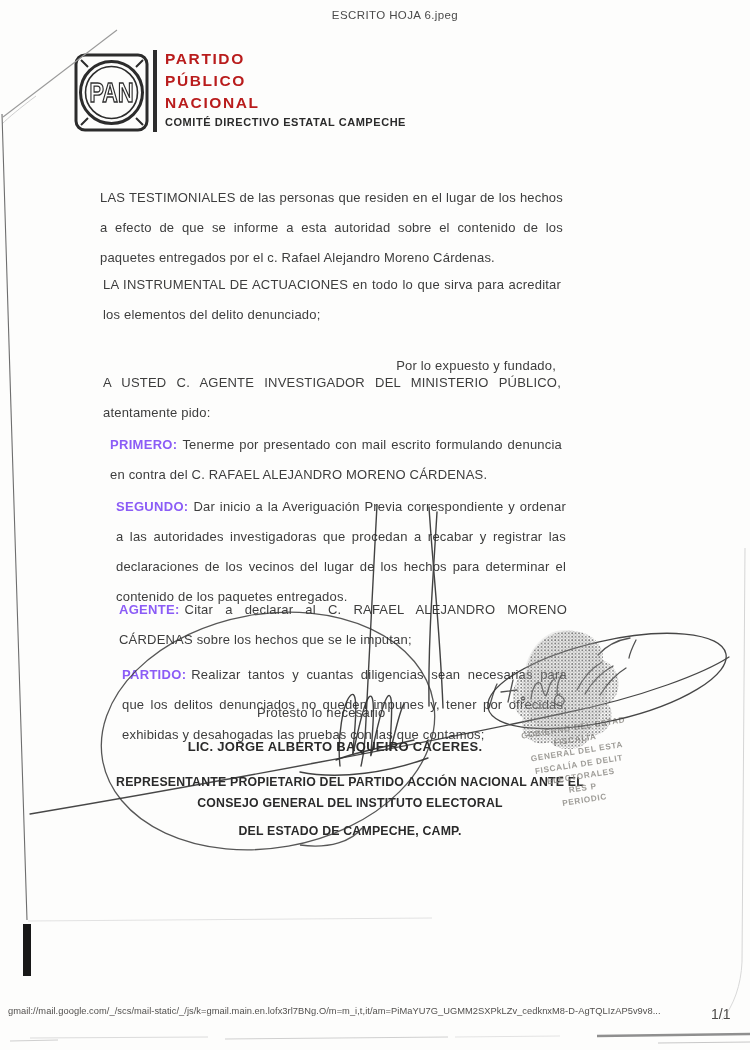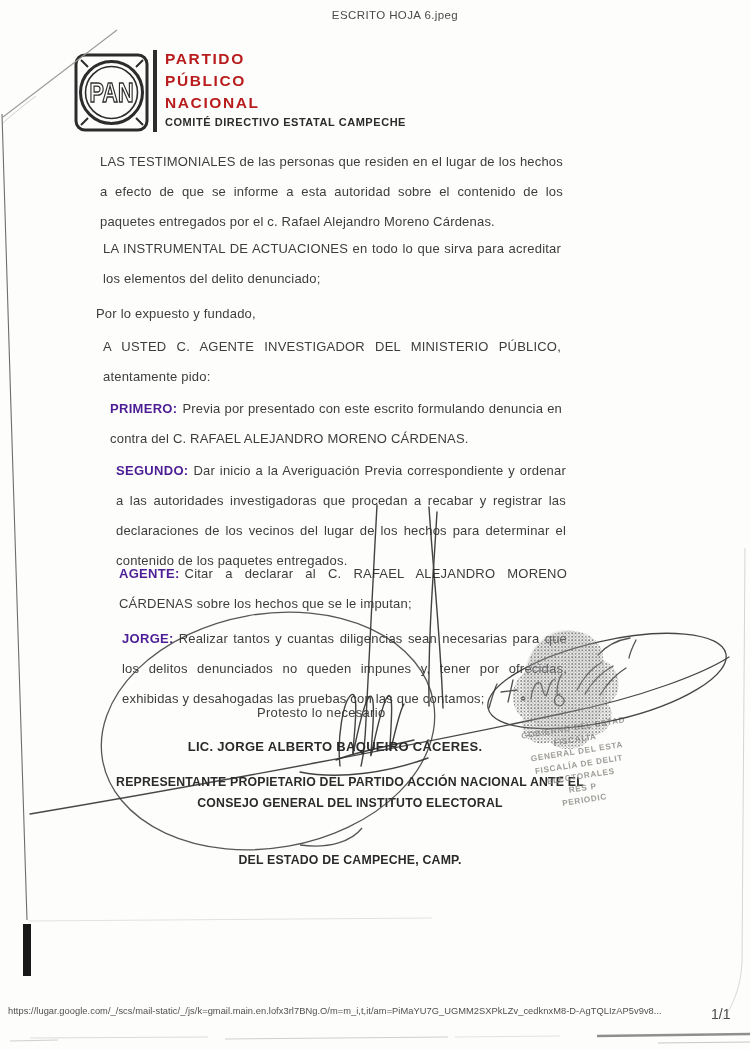--- a/index.html
+++ b/index.html
@@ -24,42 +24,42 @@
     font-weight:bold;font-size:15.5px;line-height:22px;color:#b91c1c;
     letter-spacing:1.6px;
   }
   .committee{
     position:absolute;left:92px;top:66px;
     font-weight:bold;font-size:11px;color:#2b2b2b;letter-spacing:.55px;
   }
   
   .para{
     font-size:13px;line-height:30px;letter-spacing:.2px;
-    text-align:justify;color:#3d3d3d;
-  }
-  .para b{color:#4c1d95;margin-right:5px;letter-spacing:.3px;}
+    text-align:justify;color:#3d3d3d;margin-top:36px;
+  }
+  .para b{color:#8b5cf6;margin-right:5px;letter-spacing:.3px;}
   .p1{top:147px;left:100px;width:463px;}
   .p2{top:234px;left:103px;width:458px;}
-  .p3{top:299px;left:96px;width:460px;text-align:left;}
+  .p3{top:315px;left:96px;width:460px;text-align:right;}
   .p4{top:332px;left:103px;width:458px;}
   .pet1{top:394px;left:110px;width:452px;}
   .pet2{top:456px;left:116px;width:450px;}
   .pet3{top:559px;left:119px;width:448px;}
   .pet4{top:624px;left:122px;width:445px;}
   .protest{top:705px;left:257px;font-size:13px;letter-spacing:.3px;}
   .signer-name{
     top:739px;left:110px;width:450px;text-align:center;
     font-weight:bold;font-size:13px;color:#2a2a2a;letter-spacing:.3px;
   }
   .title1{top:775px;left:70px;width:560px;text-align:center;
     font-weight:bold;font-size:12.3px;color:#2a2a2a;letter-spacing:.2px;}
   .title2{top:796px;left:70px;width:560px;text-align:center;
     font-weight:bold;font-size:12.3px;color:#2a2a2a;letter-spacing:.2px;}
   .title3{top:824px;left:70px;width:560px;text-align:center;
-    font-weight:bold;font-size:12.3px;color:#2a2a2a;letter-spacing:.2px;margin-top:29px;}
+    font-weight:bold;font-size:12.3px;color:#2a2a2a;letter-spacing:.2px;}
   
   .stamp{
     top:722px;left:490px;width:178px;
     transform:rotate(-9deg);
     text-align:center;color:#979590;opacity:.92;
     font-size:8.2px;line-height:12.2px;letter-spacing:.7px;font-weight:600;
   }
   
   .footer-url{top:1006px;left:8px;font-size:9.3px;color:#52504e;letter-spacing:.05px;}
   .footer-page{top:1006px;left:711px;font-size:14px;color:#4c4a48;}
@@ -89,30 +89,30 @@
   </div>
   <div class="committee">COMITÉ DIRECTIVO ESTATAL CAMPECHE</div>
 </div>
 
 <div class="abs para p1">LAS TESTIMONIALES de las personas que residen en el lugar de los hechos a efecto de que se informe a esta autoridad sobre el contenido de los paquetes entregados por el c. Rafael Alejandro Moreno Cárdenas.</div>
 <div class="abs para p2">LA INSTRUMENTAL DE ACTUACIONES en todo lo que sirva para acreditar los elementos del delito denunciado;</div>
 <div class="abs para p3">Por lo expuesto y fundado,</div>
 <div class="abs para p4">A USTED C. AGENTE INVESTIGADOR DEL MINISTERIO PÚBLICO, atentamente pido:</div>
 
 <div class="abs para pet1">
-  <b>PRIMERO:</b><span>Previa por presentado con este escrito formulando denuncia en contra del C. RAFAEL ALEJANDRO MORENO CÁRDENAS.</span>
+  <b>PRIMERO:</b><span>Tenerme por presentado con mail escrito formulando denuncia en contra del C. RAFAEL ALEJANDRO MORENO CÁRDENAS.</span>
 </div>
 <div class="abs para pet2">
   <b>SEGUNDO:</b><span>Dar inicio a la Averiguación Previa correspondiente y ordenar a las autoridades investigadoras que procedan a recabar y registrar las declaraciones de los vecinos del lugar de los hechos para determinar el contenido de los paquetes entregados.</span>
 </div>
 <div class="abs para pet3">
   <b>AGENTE:</b><span>Citar a declarar al C. RAFAEL ALEJANDRO MORENO CÁRDENAS sobre los hechos que se le imputan;</span>
 </div>
 <div class="abs para pet4">
-  <b>JORGE:</b><span>Realizar tantos y cuantas diligencias sean necesarias para que los delitos denunciados no queden impunes y, tener por ofrecidas, exhibidas y desahogadas las pruebas con las que contamos;</span>
+  <b>PARTIDO:</b><span>Realizar tantos y cuantas diligencias sean necesarias para que los delitos denunciados no queden impunes y, tener por ofrecidas, exhibidas y desahogadas las pruebas con las que contamos;</span>
 </div>
 
 <div class="abs protest">Protesto lo necesario</div>
 <div class="abs signer-name">LIC. JORGE ALBERTO BAQUEIRO CÁCERES.</div>
 <div class="abs title1">REPRESENTANTE PROPIETARIO DEL PARTIDO ACCIÓN NACIONAL ANTE EL</div>
 <div class="abs title2">CONSEJO GENERAL DEL INSTITUTO ELECTORAL</div>
 <div class="abs title3">DEL ESTADO DE CAMPECHE, CAMP.</div>
 
 <div class="abs stamp">
   <div>GOBIERNO DEL ESTAD</div>
@@ -188,14 +188,14 @@
   <g fill="none">
     <path d="M30,1038 L208,1037" stroke="#dcdcdc" stroke-width="1"></path>
     <path d="M225,1039 L448,1037" stroke="#d0d0d0" stroke-width="1"></path>
     <path d="M455,1037 L560,1036" stroke="#e3e3e3" stroke-width="1"></path>
     <path d="M597,1036 L750,1034" stroke="#8f8f8f" stroke-width="2.5"></path>
     <path d="M10,1041 L58,1040" stroke="#cfcfcf" stroke-width="1"></path>
     <path d="M658,1043 L750,1042" stroke="#c7c7c7" stroke-width="1"></path>
   </g>
 </svg>
 
-<div class="abs footer-url">https://lugar.google.com/_/scs/mail-static/_/js/k=gmail.main.en.lofx3rl7BNg.O/m=m_i,t,it/am=PiMaYU7G_UGMM2SXPkLZv_cedknxM8-D-AgTQLIzAP5v9v8...</div>
+<div class="abs footer-url">gmail://mail.google.com/_/scs/mail-static/_/js/k=gmail.main.en.lofx3rl7BNg.O/m=m_i,t,it/am=PiMaYU7G_UGMM2SXPkLZv_cedknxM8-D-AgTQLIzAP5v9v8...</div>
 <div class="abs footer-page">1/1</div>
 
 </body></html>

